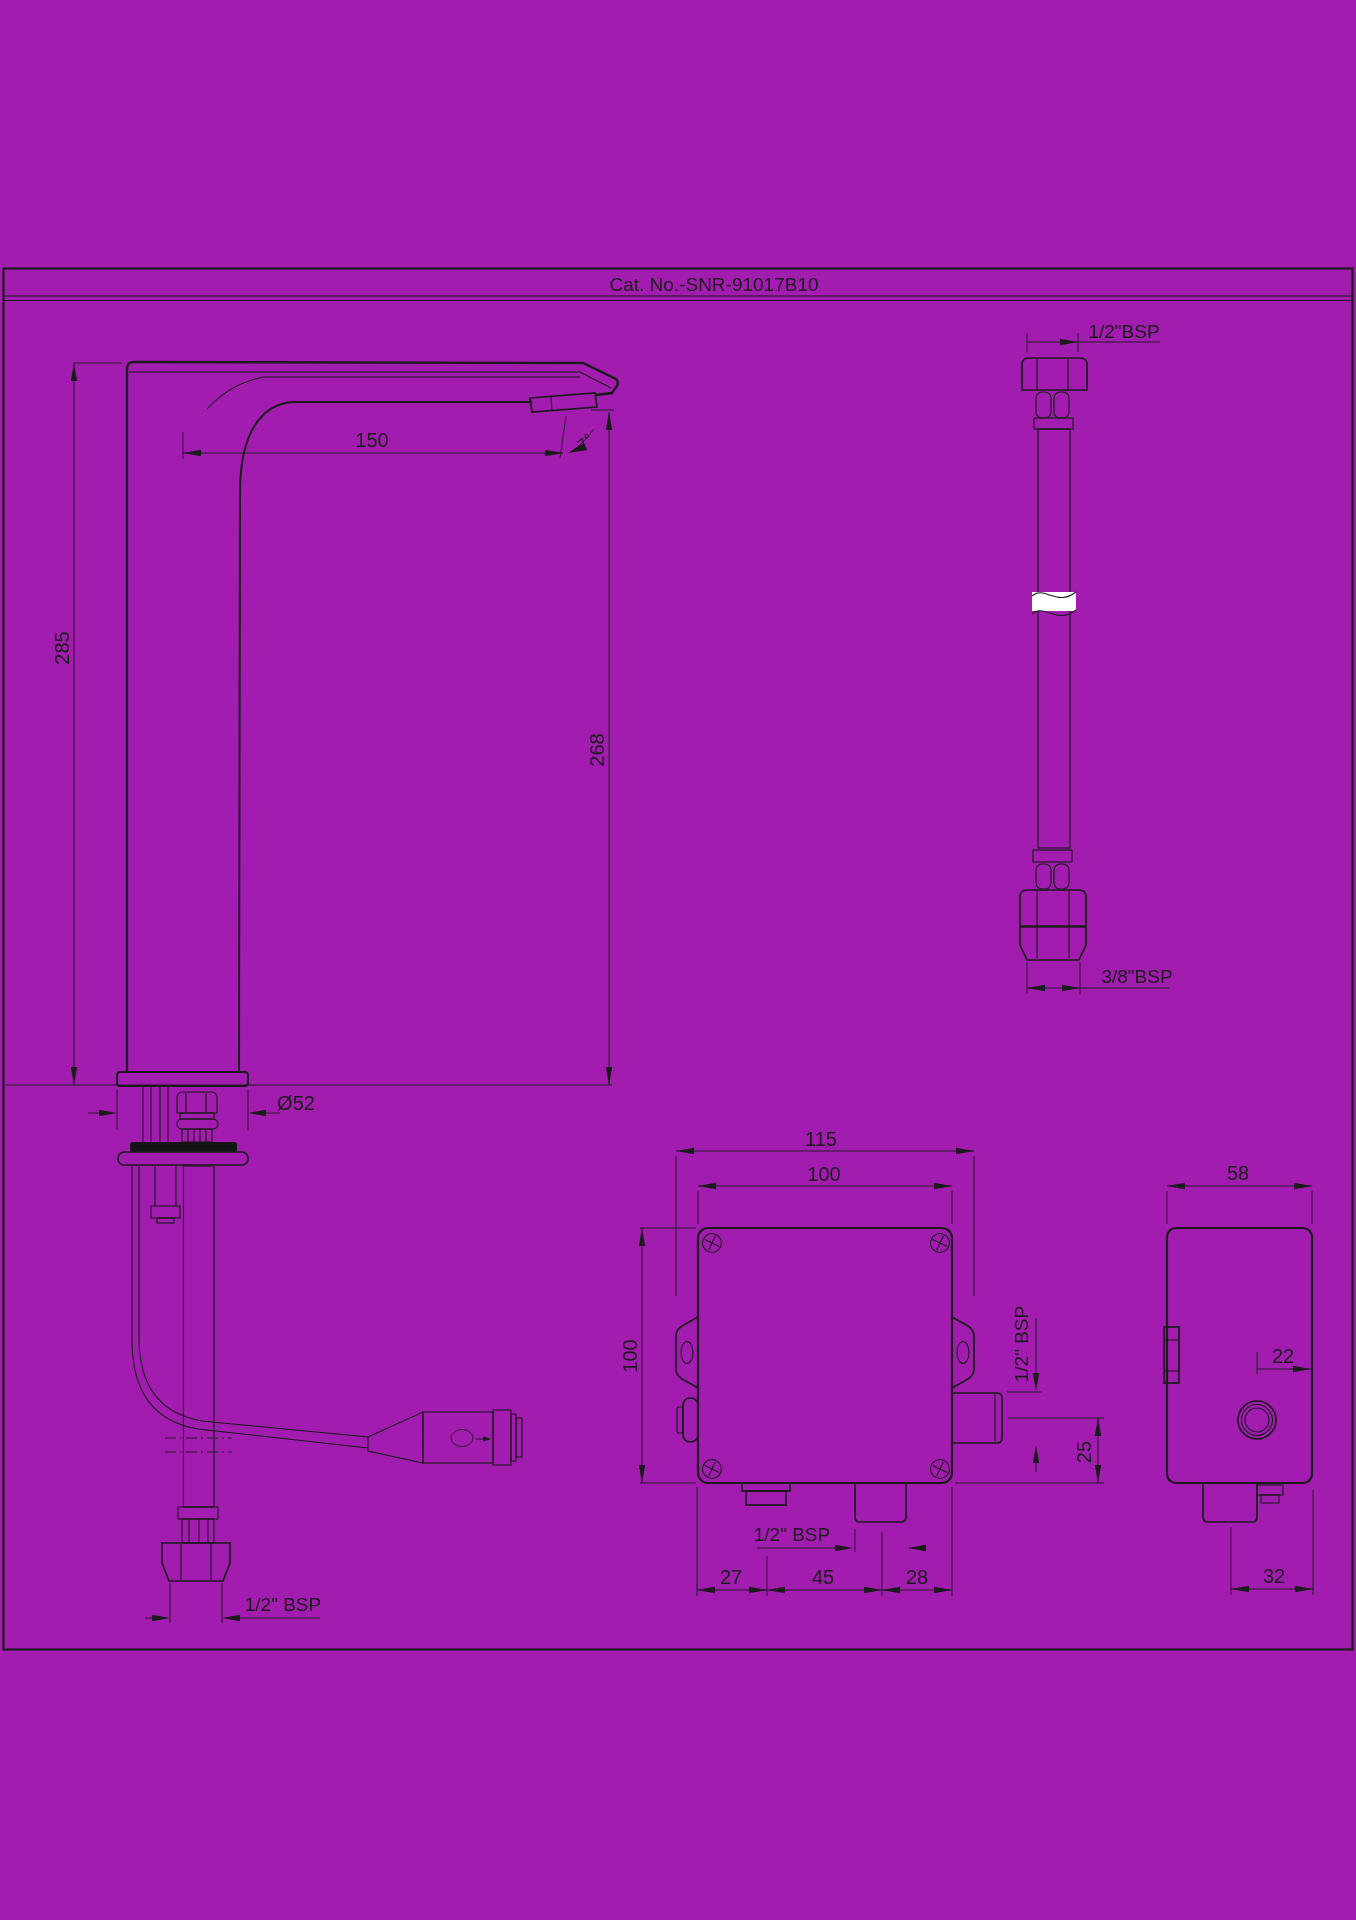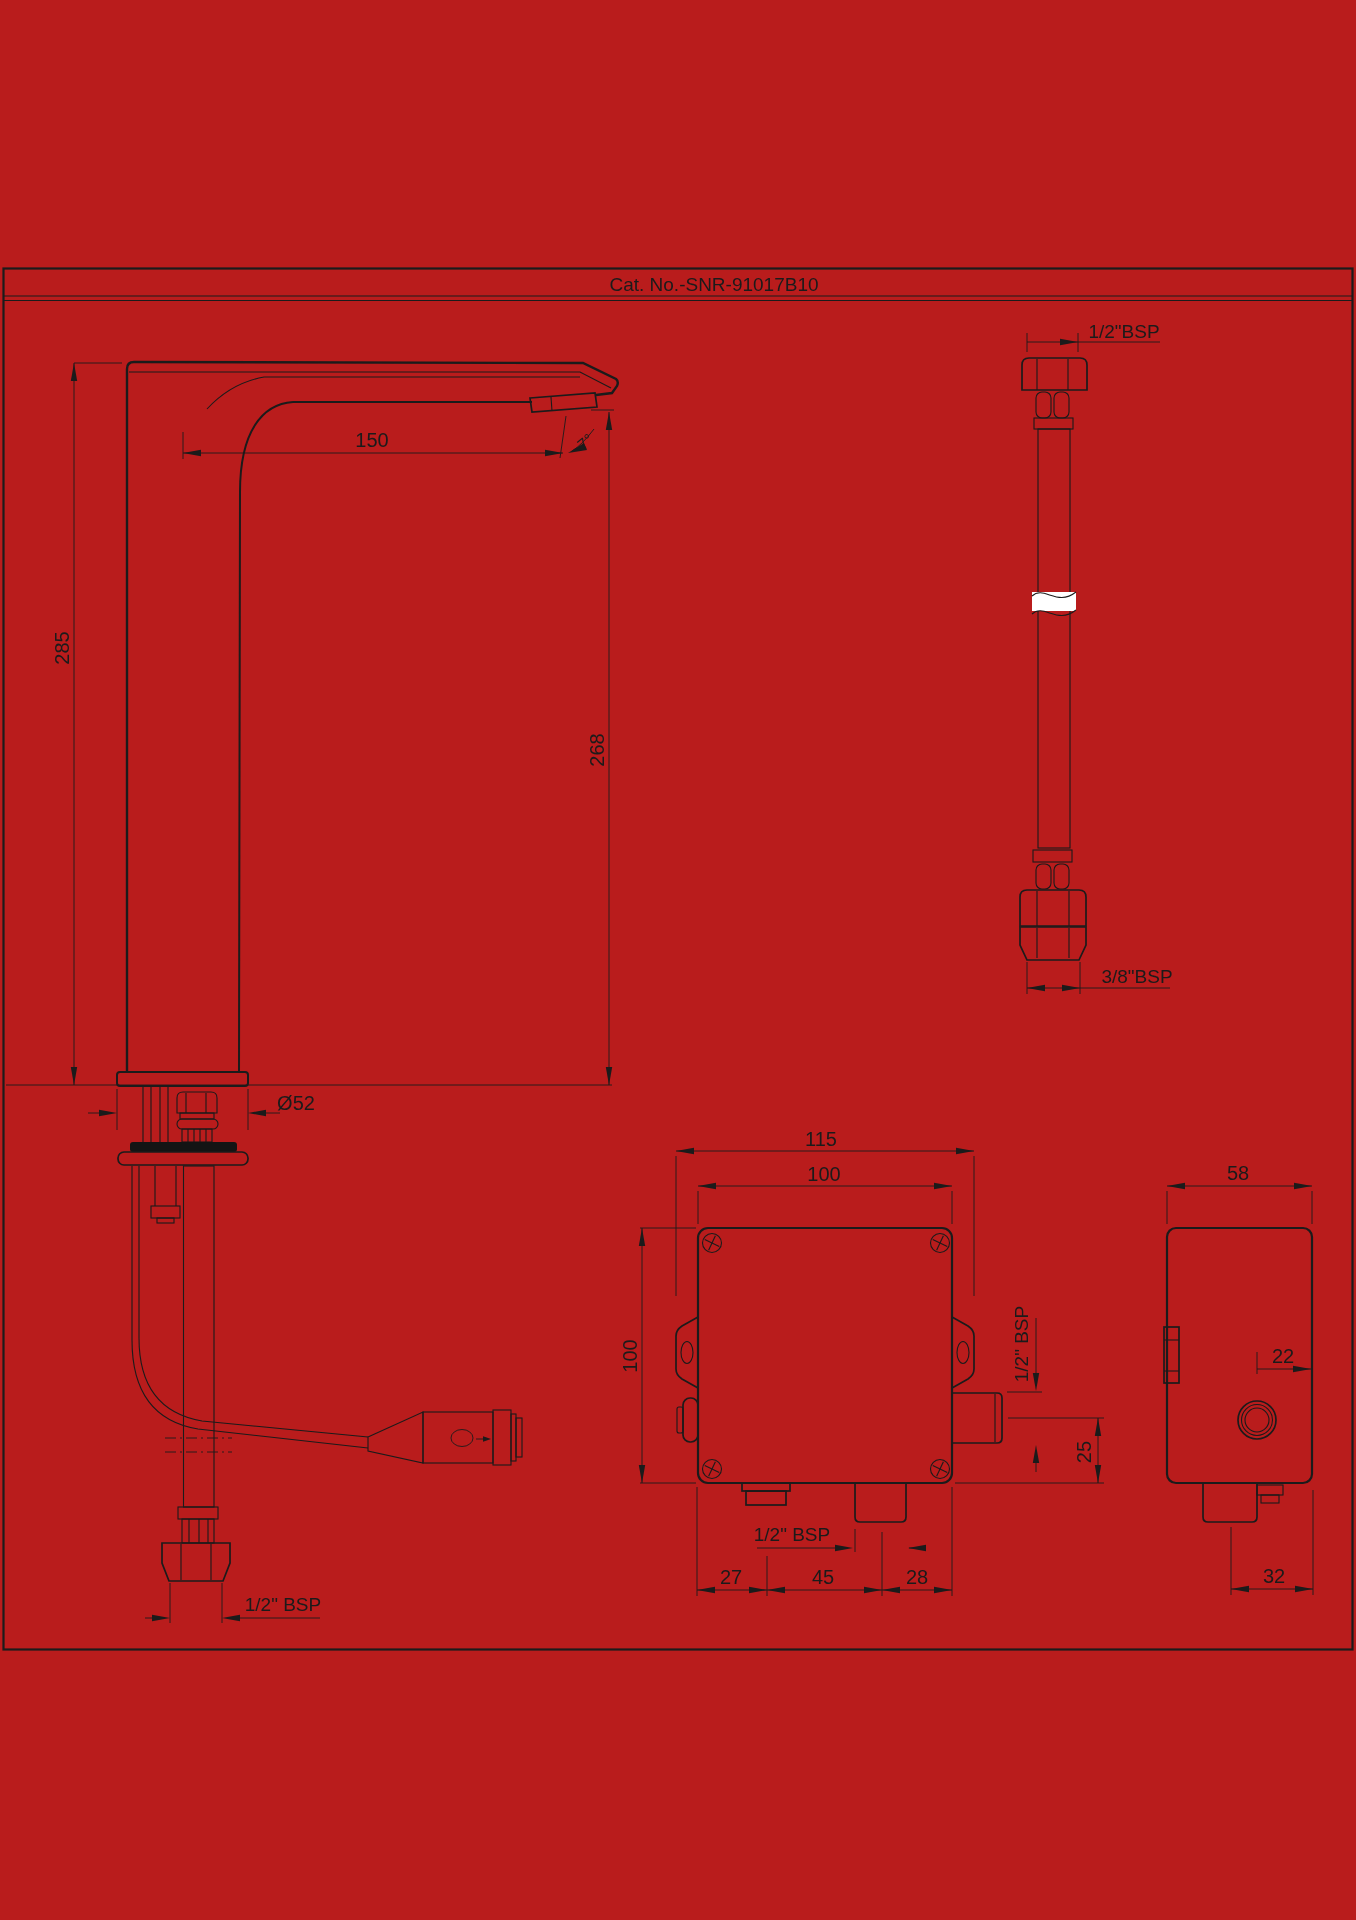--- a/index.html
+++ b/index.html
@@ -1,16 +1,16 @@
 <!DOCTYPE html>
 <html><head>
 <meta charset="utf-8">
 <style>
   html,body{margin:0;padding:0;background:#ffffff;}
-  .page{position:relative;width:1356px;height:1920px;background:#b91c1c;font-family:"Liberation Sans",sans-serif;}
+  .page{position:relative;width:1356px;height:1920px;background:#a21caf;font-family:"Liberation Sans",sans-serif;}
   svg{position:absolute;top:0;left:0;}
   svg text{font-family:"Liberation Sans",sans-serif;fill:#1b1b1b;}
   .ln{stroke:#1b1b1b;fill:none;}
   .thick{stroke-width:2.2;}
   .med{stroke-width:1.7;}
   .thin{stroke-width:1.1;}
   .hair{stroke-width:0.9;}
   .arr{fill:#1b1b1b;stroke:none;}
   .dimtxt{font-size:20px;}
   .lbltxt{font-size:19px;}

